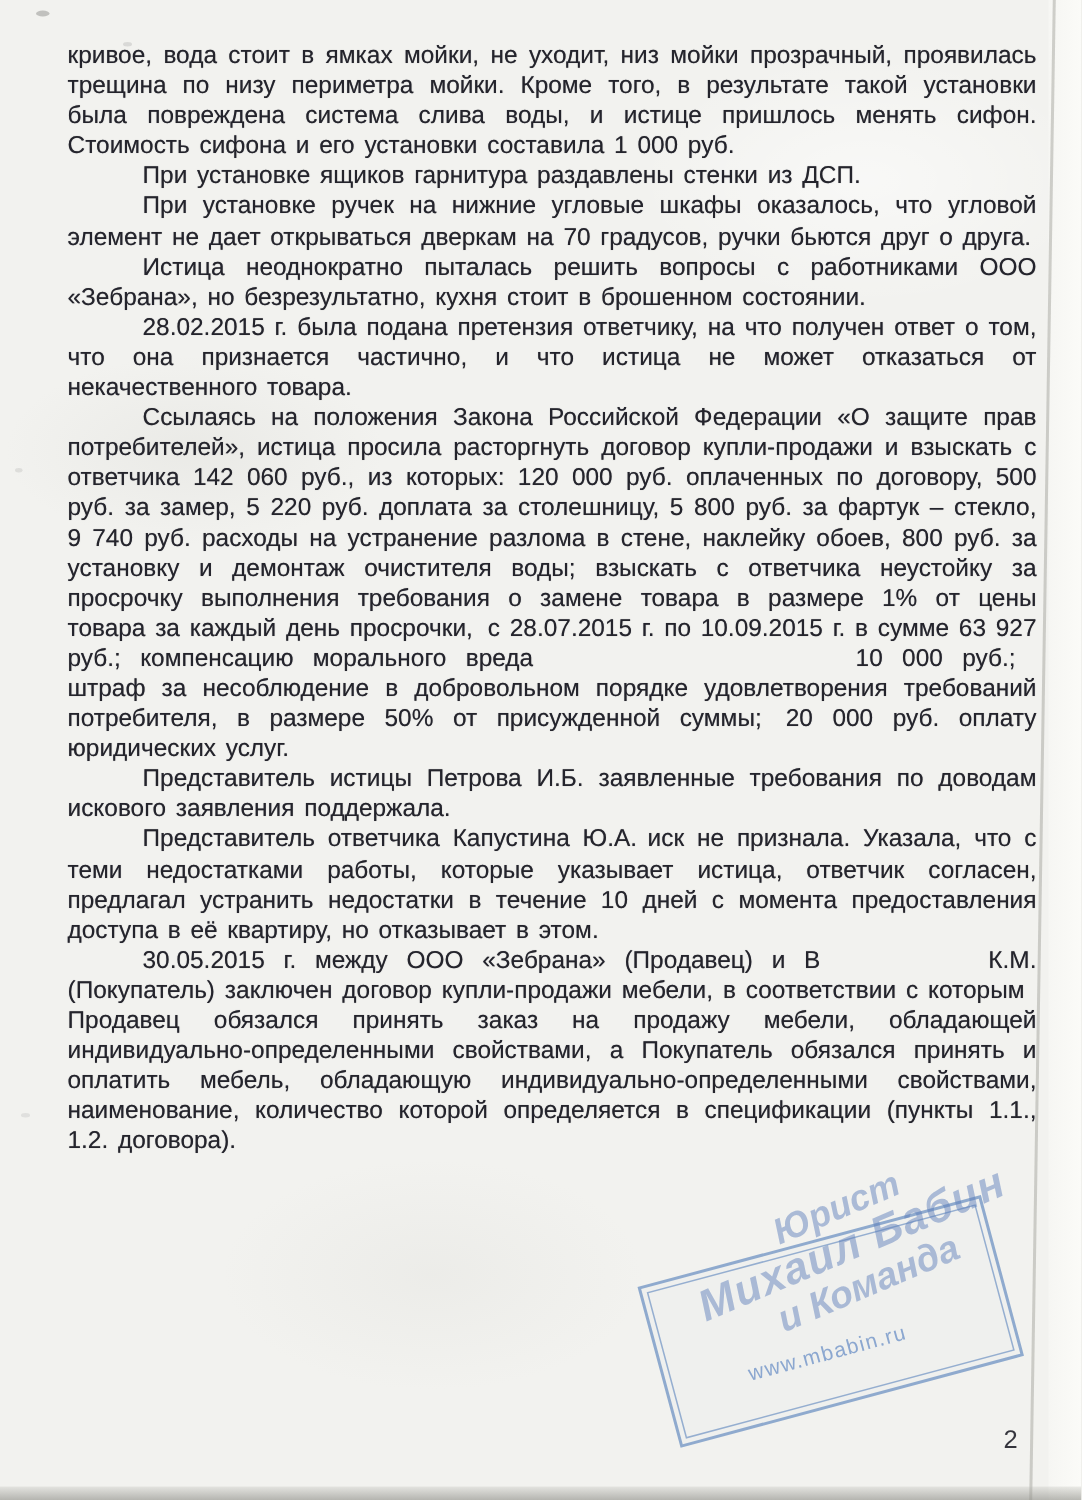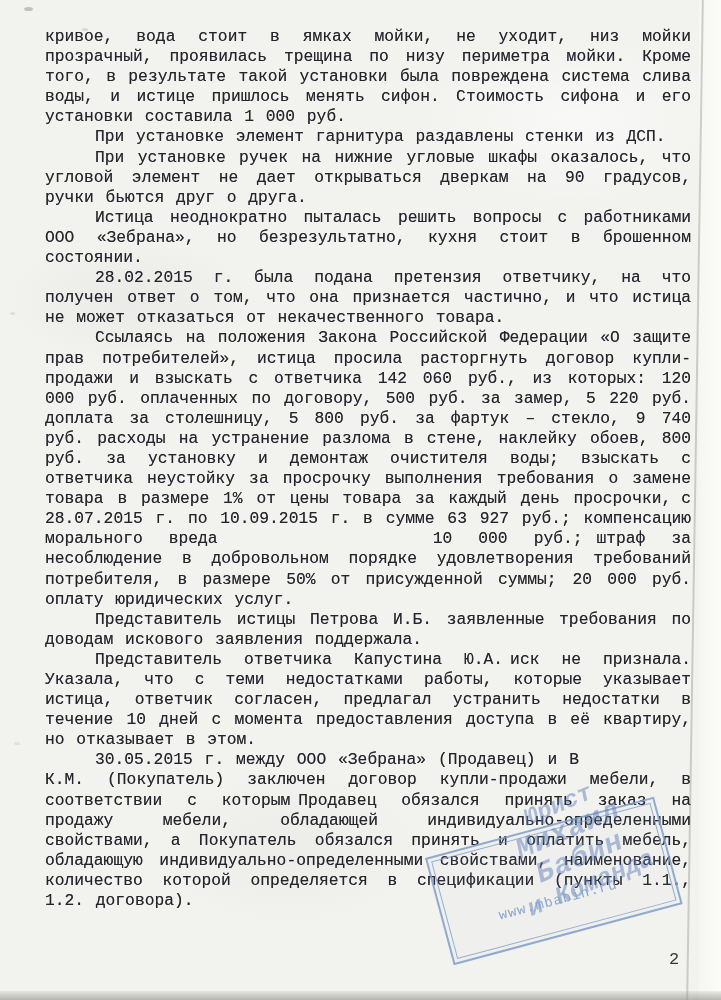--- a/index.html
+++ b/index.html
@@ -3,21 +3,21 @@
 <meta charset="utf-8">
 <style>
   html,body{margin:0;padding:0;background:#e9e9e6;}
   .page{
     position:relative;width:721px;height:1000px;overflow:hidden;
     background:#f2f2ef;
     background-image:
       radial-gradient(ellipse 180px 90px at 18% 30%, rgba(210,210,205,0.25), rgba(0,0,0,0) 70%),
       radial-gradient(ellipse 220px 120px at 80% 12%, rgba(255,255,255,0.5), rgba(0,0,0,0) 70%),
       radial-gradient(ellipse 200px 110px at 40% 85%, rgba(215,215,210,0.22), rgba(0,0,0,0) 70%);
-    font-family:Liberation Mono, monospace;
+    font-family:Liberation Sans, sans-serif;
   }
   .textblock{
     position:absolute;left:45px;top:27px;width:646px;
     color:#24242c;font-size:16.3px;line-height:20.1px;
     text-align:justify;word-spacing:0.12em;
     text-shadow:0 0 0.5px rgba(36,36,46,0.55);
   }
   .para{margin:0;}
   .ind{text-indent:50px;}
   .gap{display:inline-block;height:2px;}
@@ -59,22 +59,22 @@
   <div class="right-strip"></div>
   <div class="crease"></div>
   <div class="bottom-band"></div>
   <div class="speck s1"></div>
   <div class="speck s2"></div>
   <div class="speck s3"></div>
   <div class="speck s4"></div>
 
   <div class="textblock">
       <p class="para">кривое, вода стоит в ямках мойки, не уходит, низ мойки прозрачный, проявилась трещина по низу периметра мойки. Кроме того, в результате такой установки была повреждена система слива воды, и истице пришлось менять сифон. Стоимость сифона и его установки составила 1 000 руб.</p>
-      <p class="para ind">При установке элемент гарнитура раздавлены стенки из ДСП.</p>
-      <p class="para ind">При установке ручек на нижние угловые шкафы оказалось, что угловой элемент не дает открываться дверкам на 90 градусов, ручки бьются друг о друга.</p>
+      <p class="para ind">При установке ящиков гарнитура раздавлены стенки из ДСП.</p>
+      <p class="para ind">При установке ручек на нижние угловые шкафы оказалось, что угловой элемент не дает открываться дверкам на 70 градусов, ручки бьются друг о друга.</p>
       <p class="para ind">Истица неоднократно пыталась решить вопросы с работниками ООО «Зебрана», но безрезультатно, кухня стоит в брошенном состоянии.</p>
       <p class="para ind">28.02.2015 г. была подана претензия ответчику, на что получен ответ о том, что она признается частично, и что истица не может отказаться от некачественного товара.</p>
       <p class="para ind">Ссылаясь на положения Закона Российской Федерации «О защите прав потребителей», истица просила расторгнуть договор купли-продажи и взыскать с ответчика 142 060 руб., из которых: 120 000 руб. оплаченных по договору, 500 руб. за замер, 5 220 руб. доплата за столешницу, 5 800 руб. за фартук – стекло, 9 740 руб. расходы на устранение разлома в стене, наклейку обоев, 800 руб. за установку и демонтаж очистителя воды; взыскать с ответчика неустойку за просрочку выполнения требования о замене товара в размере 1% от цены товара за каждый день просрочки,<span class="gap" style="width: 10px;"></span>с 28.07.2015 г. по 10.09.2015 г. в сумме 63 927 руб.; компенсацию морального вреда<span class="gap" style="width: 215px;"></span>10 000 руб.;<span class="gap" style="width: 14px;"></span>штраф за несоблюдение в добровольном порядке удовлетворения требований потребителя, в размере 50% от присужденной суммы;<span class="gap" style="width: 16px;"></span>20 000 руб. оплату юридических услуг.</p>
       <p class="para ind">Представитель истицы Петрова И.Б. заявленные требования по доводам искового заявления поддержала.</p>
       <p class="para ind">Представитель ответчика Капустина Ю.А.<span class="gap" style="width: 7px;"></span>иск не признала. Указала, что с теми недостатками работы, которые указывает истица, ответчик согласен, предлагал устранить недостатки в течение 10 дней с момента предоставления доступа в её квартиру, но отказывает в этом.</p>
       <p class="para ind">30.05.2015 г. между ООО «Зебрана» (Продавец) и В<span class="gap" style="width: 112px;"></span>К.М. (Покупатель) заключен договор купли-продажи мебели, в соответствии с которым<span class="gap" style="width: 8px;"></span>Продавец обязался принять заказ на продажу мебели, обладающей индивидуально-определенными свойствами, а Покупатель обязался принять и оплатить мебель, обладающую индивидуально-определенными свойствами, наименование, количество которой определяется в спецификации (пункты 1.1., 1.2. договора).</p>
     </div>
 
   <div class="stamp-box">
     <div class="stamp-inner"></div>

